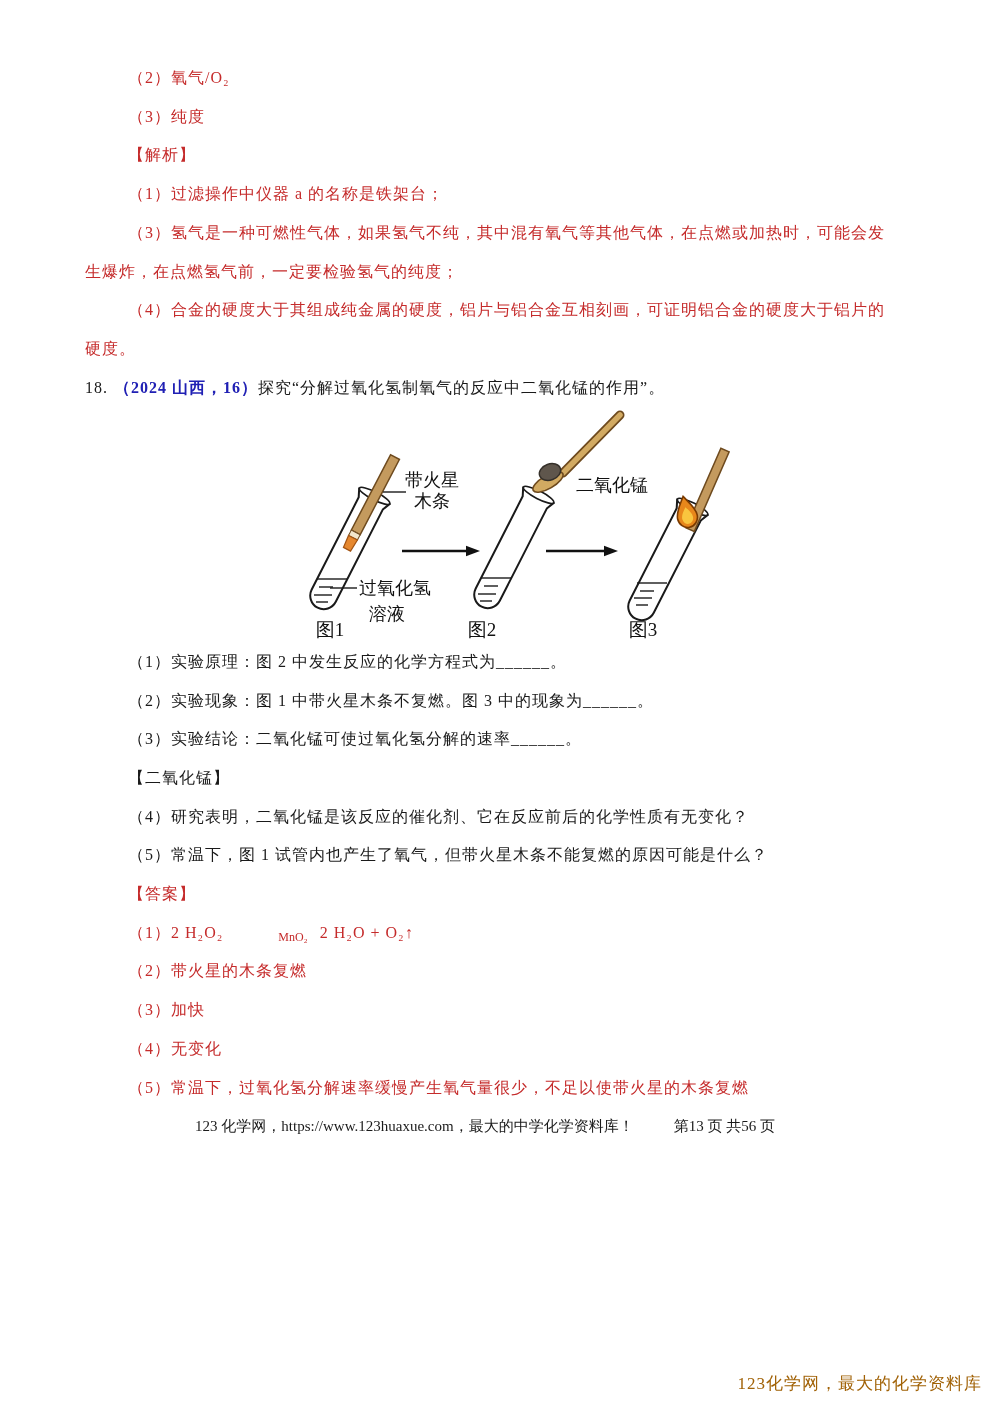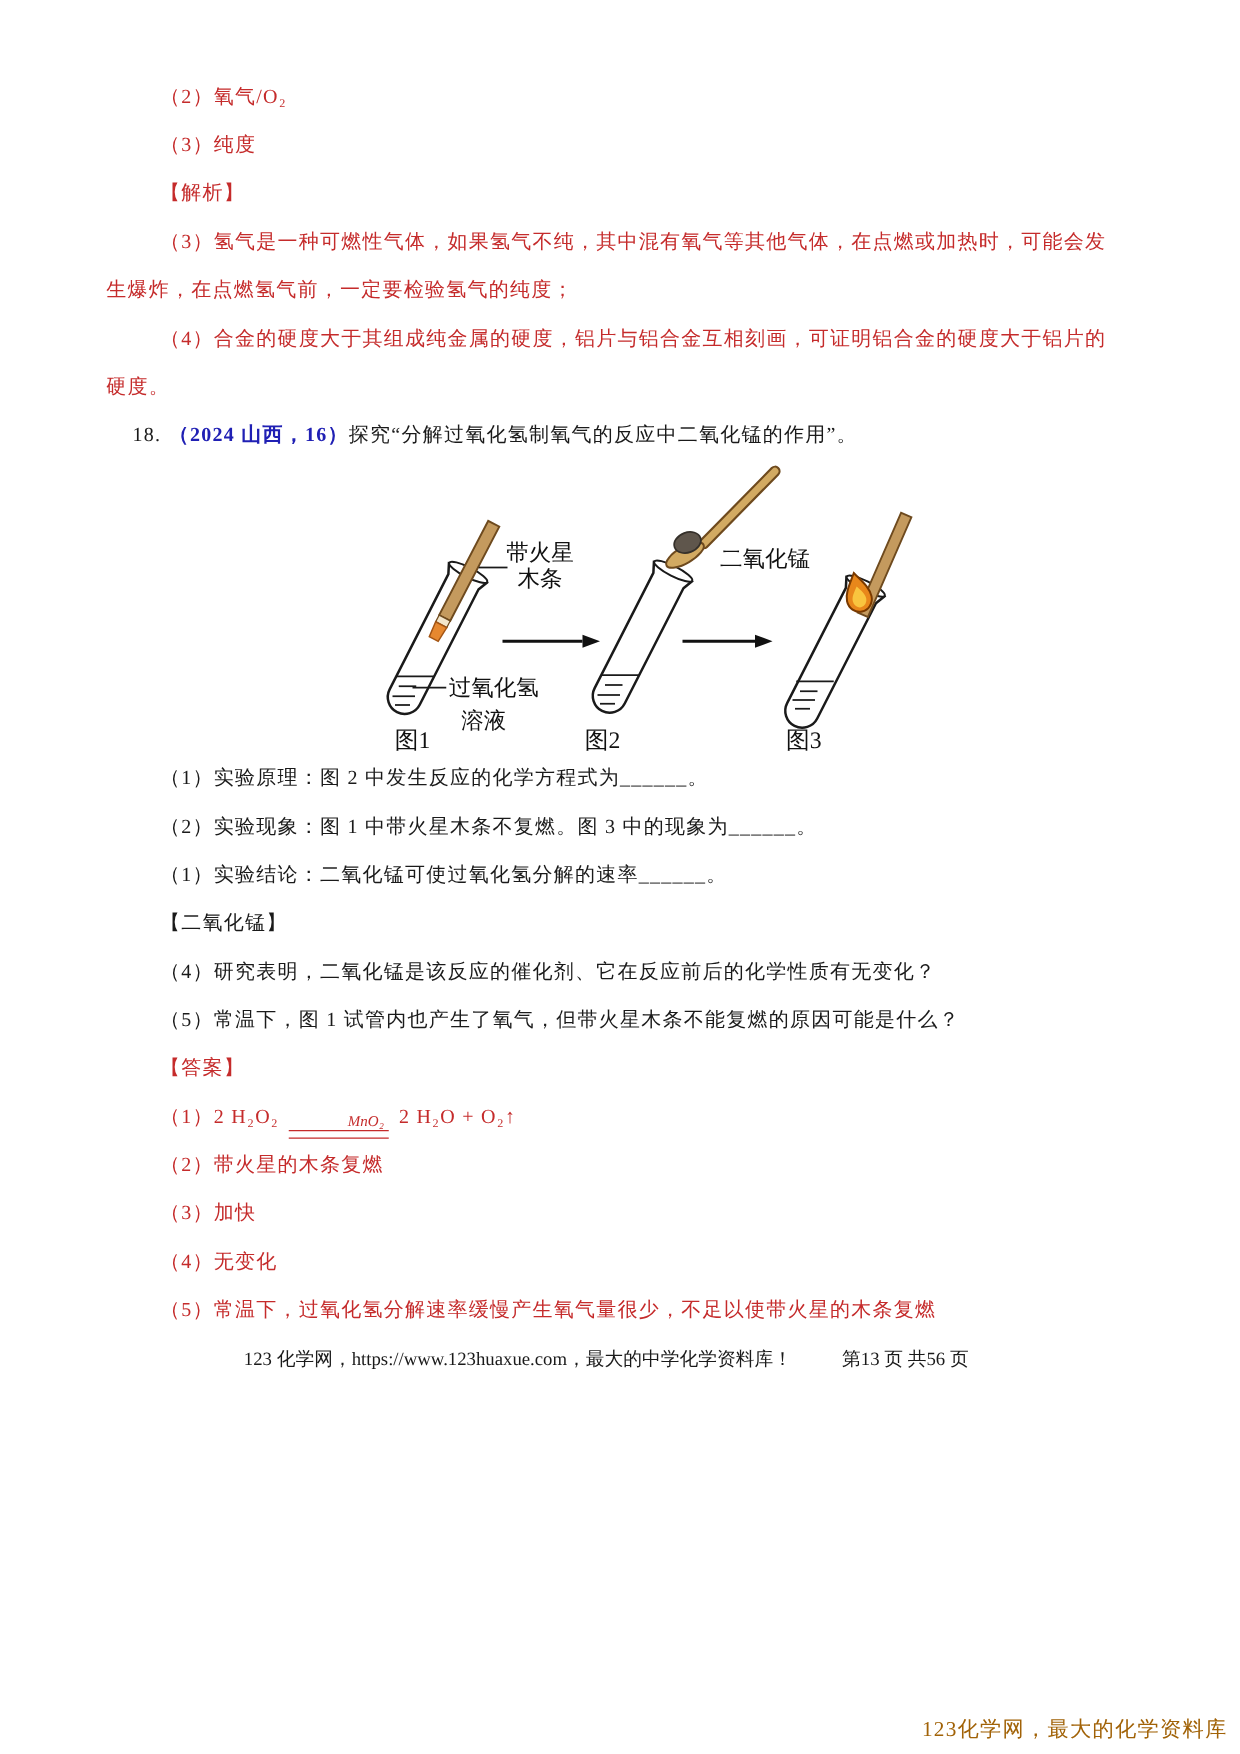--- a/index.html
+++ b/index.html
@@ -5,44 +5,45 @@
   html,body{margin:0;padding:0;background:#ffffff;}
   .page{
     position:relative;width:992px;height:1403px;background:#ffffff;overflow:hidden;
     font-family:"Liberation Serif","DejaVu Serif",serif;color:#1a1a1a;
   }
   .content{padding:59px 107px 0 85px;}
   .content p{
     margin:0;font-size:16px;line-height:38.7px;letter-spacing:1px;
     text-align:justify;text-indent:43px;
   }
-  .content p.noindent{text-indent:0;margin-left:21px;}
+  .content p.noindent{text-indent:0;}
   .red{color:#c52b2b;}
   .blue-src{color:#2020b4;font-weight:bold;}
   .qnum{margin-right:6px;}
   .figure-wrap{position:relative;height:235.5px;}
   svg.fig{position:absolute;left:195px;top:-5px;}
   svg.fig text{font-family:"Liberation Serif","DejaVu Serif",serif;fill:#111;}
-  .eq-cond{display:inline-flex;flex-direction:column;vertical-align:-3px;margin:0 8px;font-style:italic;}
+  .eq-cond{display:inline-flex;vertical-align:-3px;margin:0 8px;}
   .eq-cond .cond-text{font-size:12px;line-height:13px;letter-spacing:0;padding:0 4px;}
   .eq-cond .cond-line{align-self:stretch;height:5px;border-top:1.6px solid currentColor;border-bottom:1.6px solid currentColor;}
   .footer{font-size:15px !important;letter-spacing:0 !important;text-align:center !important;text-indent:0 !important;}
   .footer .pagenum{margin-left:40px;}
   .watermark{position:absolute;top:1372px;right:10px;font-size:17px;color:#a16207;letter-spacing:1px;}
 </style>
 </head>
 <body>
 
 <div class="page">
   <div class="content">
 
     <p class="red">（2）氧气/O₂</p>
     <p class="red">（3）纯度</p>
 
     <p class="red">【解析】</p>
+    <p class="red">（1）过滤操作中仪器 a 的名称是铁架台；</p>
     <p class="red">（3）氢气是一种可燃性气体，如果氢气不纯，其中混有氧气等其他气体，在点燃或加热时，可能会发生爆炸，在点燃氢气前，一定要检验氢气的纯度；</p>
     <p class="red">（4）合金的硬度大于其组成纯金属的硬度，铝片与铝合金互相刻画，可证明铝合金的硬度大于铝片的硬度。</p>
 
     <p class="noindent">
       <span class="qnum">18.</span><span class="blue-src">（2024 山西，16）</span><span>探究“分解过氧化氢制氧气的反应中二氧化锰的作用”。</span>
     </p>
 
     <div class="figure-wrap">
       <svg class="fig" width="480" height="244" viewBox="0 0 480 244" xmlns="http://www.w3.org/2000/svg">
         <defs>
@@ -112,21 +113,21 @@
         </g>
 
         <text x="50" y="234" font-size="19" text-anchor="middle">图1</text>
         <text x="202" y="234" font-size="19" text-anchor="middle">图2</text>
         <text x="363" y="234" font-size="19" text-anchor="middle">图3</text>
       </svg>
     </div>
 
     <p>（1）实验原理：图 2 中发生反应的化学方程式为______。</p>
     <p>（2）实验现象：图 1 中带火星木条不复燃。图 3 中的现象为______。</p>
-    <p>（1）实验结论：二氧化锰可使过氧化氢分解的速率______。</p>
+    <p>（3）实验结论：二氧化锰可使过氧化氢分解的速率______。</p>
 
     <p>【二氧化锰】</p>
     <p>（4）研究表明，二氧化锰是该反应的催化剂、它在反应前后的化学性质有无变化？</p>
     <p>（5）常温下，图 1 试管内也产生了氧气，但带火星木条不能复燃的原因可能是什么？</p>
 
     <p class="red">【答案】</p>
 
     <p class="red">
       <span>（1）2 H₂O₂</span><span class="eq-cond">
           <span class="cond-text">MnO₂</span>

